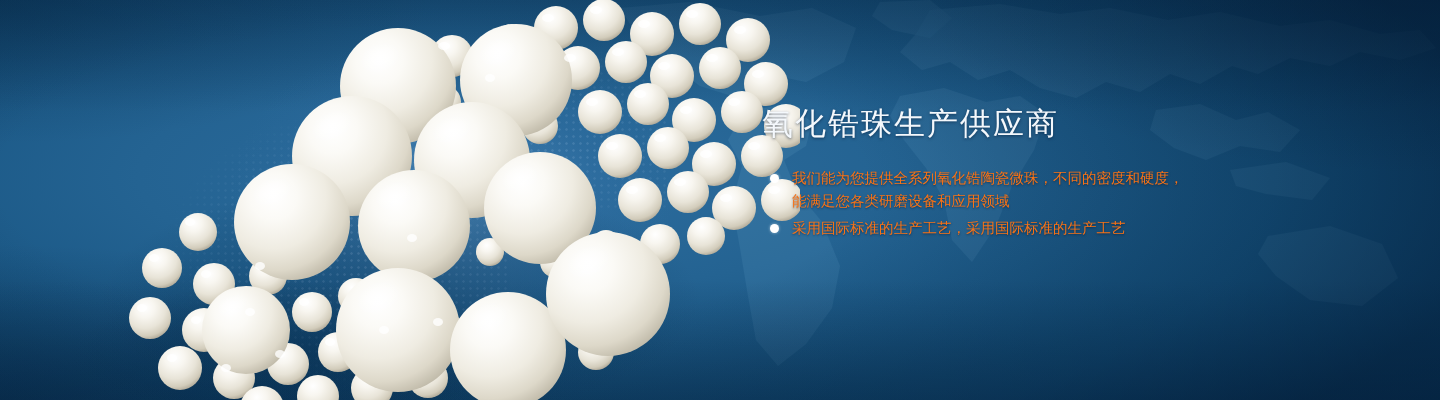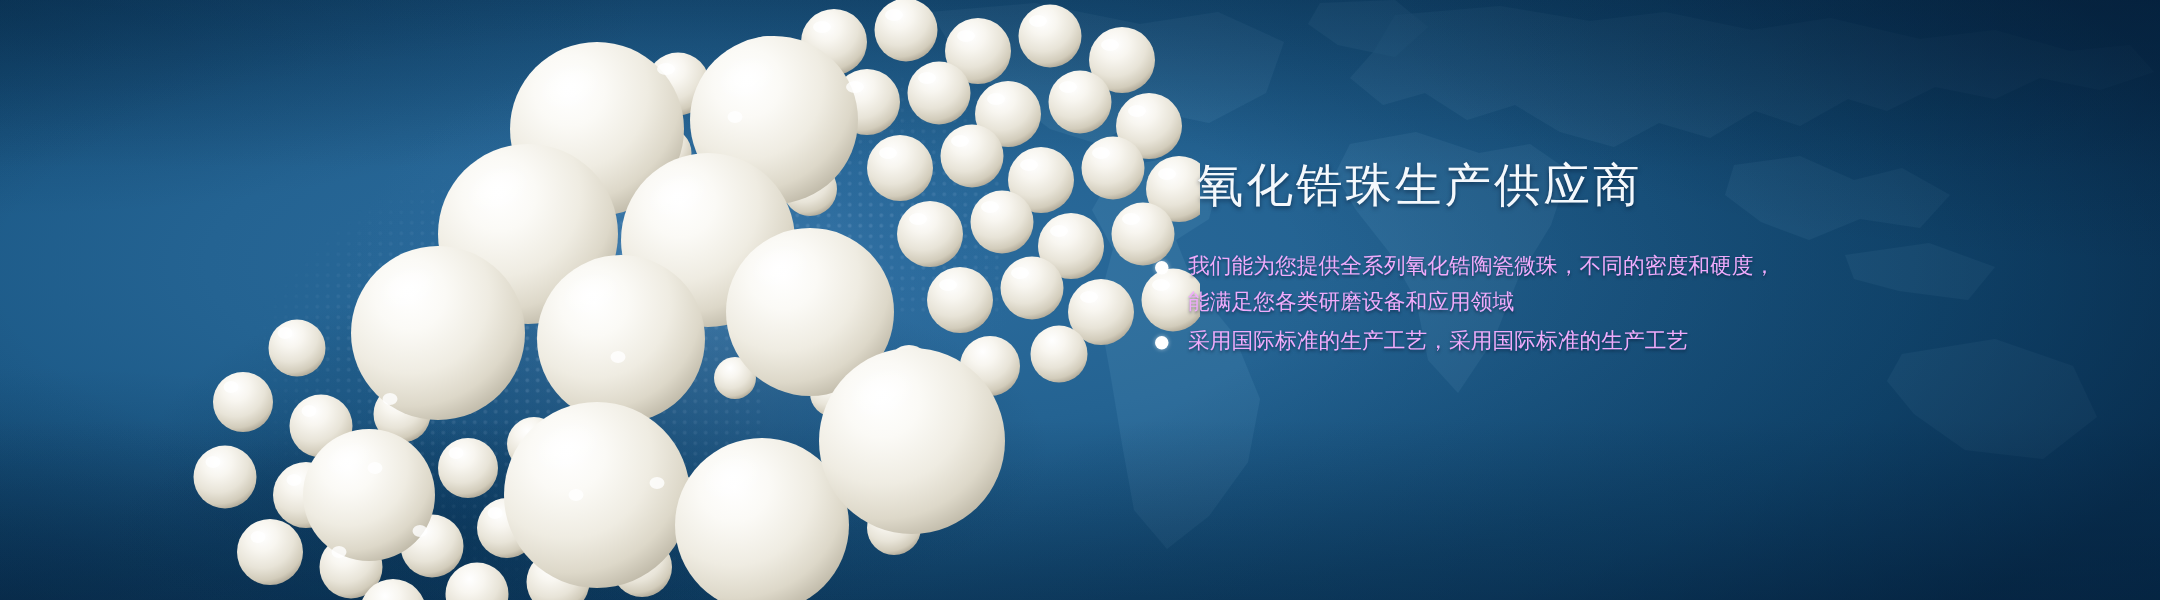--- a/index.html
+++ b/index.html
@@ -91,44 +91,43 @@
     color:#ffffff;
   }
   .headline{
     font-size:31px;
     line-height:40px;
     font-weight:400;
     letter-spacing:2px;
     color:#f4f8fc;
     text-shadow:0 1px 3px rgba(0,20,45,0.55);
     white-space:nowrap;
-    margin-left:36px;
   }
   .bullets{
     margin-top:22px;
     list-style:none;
   }
   .bullet{
     position:relative;
     padding-left:30px;
     font-size:14.5px;
     line-height:24px;
-    color:#f0abfc;
+    color:#f97316;
     text-shadow:0 1px 2px rgba(0,18,40,0.5);
     margin-bottom:2px;
   }
   .bullet .dot{
     position:absolute;
     left:8px; top:8px;
     width:9px; height:9px;
     border-radius:50%;
     background:#ffffff;
     box-shadow:0 0 3px rgba(255,255,255,0.55);
   }
-  .bullet .line2{ display:block; }
+  .bullet .line2{ display:block;font-family:Liberation Mono, monospace; }
 </style>
 </head>
 <body>
 
 <div id="banner">
 
   <div class="bg-base"></div>
 
   <div class="world-map">
     <svg viewBox="0 0 1440 400" preserveAspectRatio="none" aria-hidden="true">

